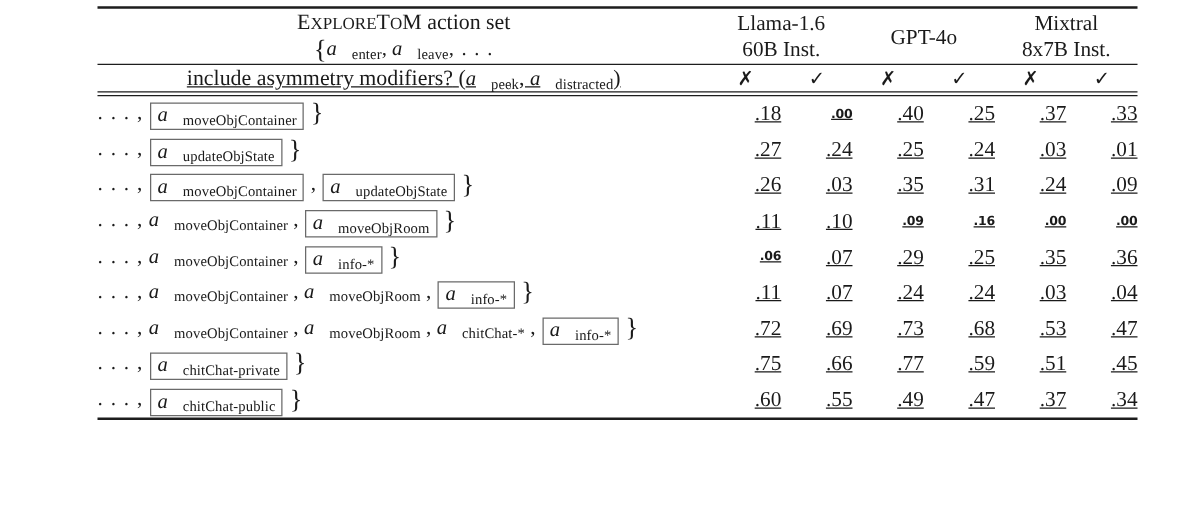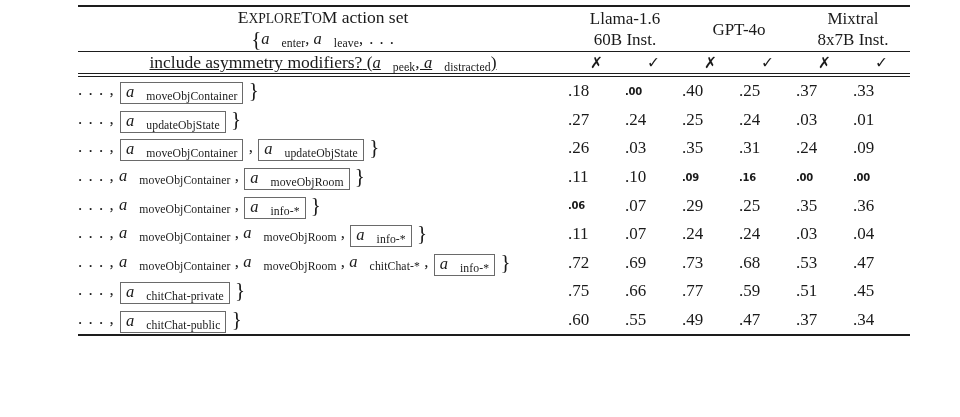--- a/index.html
+++ b/index.html
@@ -97,22 +97,23 @@
   tr.data-row td {
     height: 28.6px;
     font-size: 17px;
   }
   td.cell-label {
     text-align: left;
     padding-right: 16px;
     white-space: nowrap;
   }
   td.cell-num {
-    text-align: left;
+    text-align: right;
     font-size: 17px;
+    text-decoration: underline;
   }
   td.cell-num.bold {
     font-family: "DejaVu Sans", sans-serif;
     font-weight: bold;
     font-size: 10px;
     letter-spacing: -0.2px;
   }
 
   
   .act {

